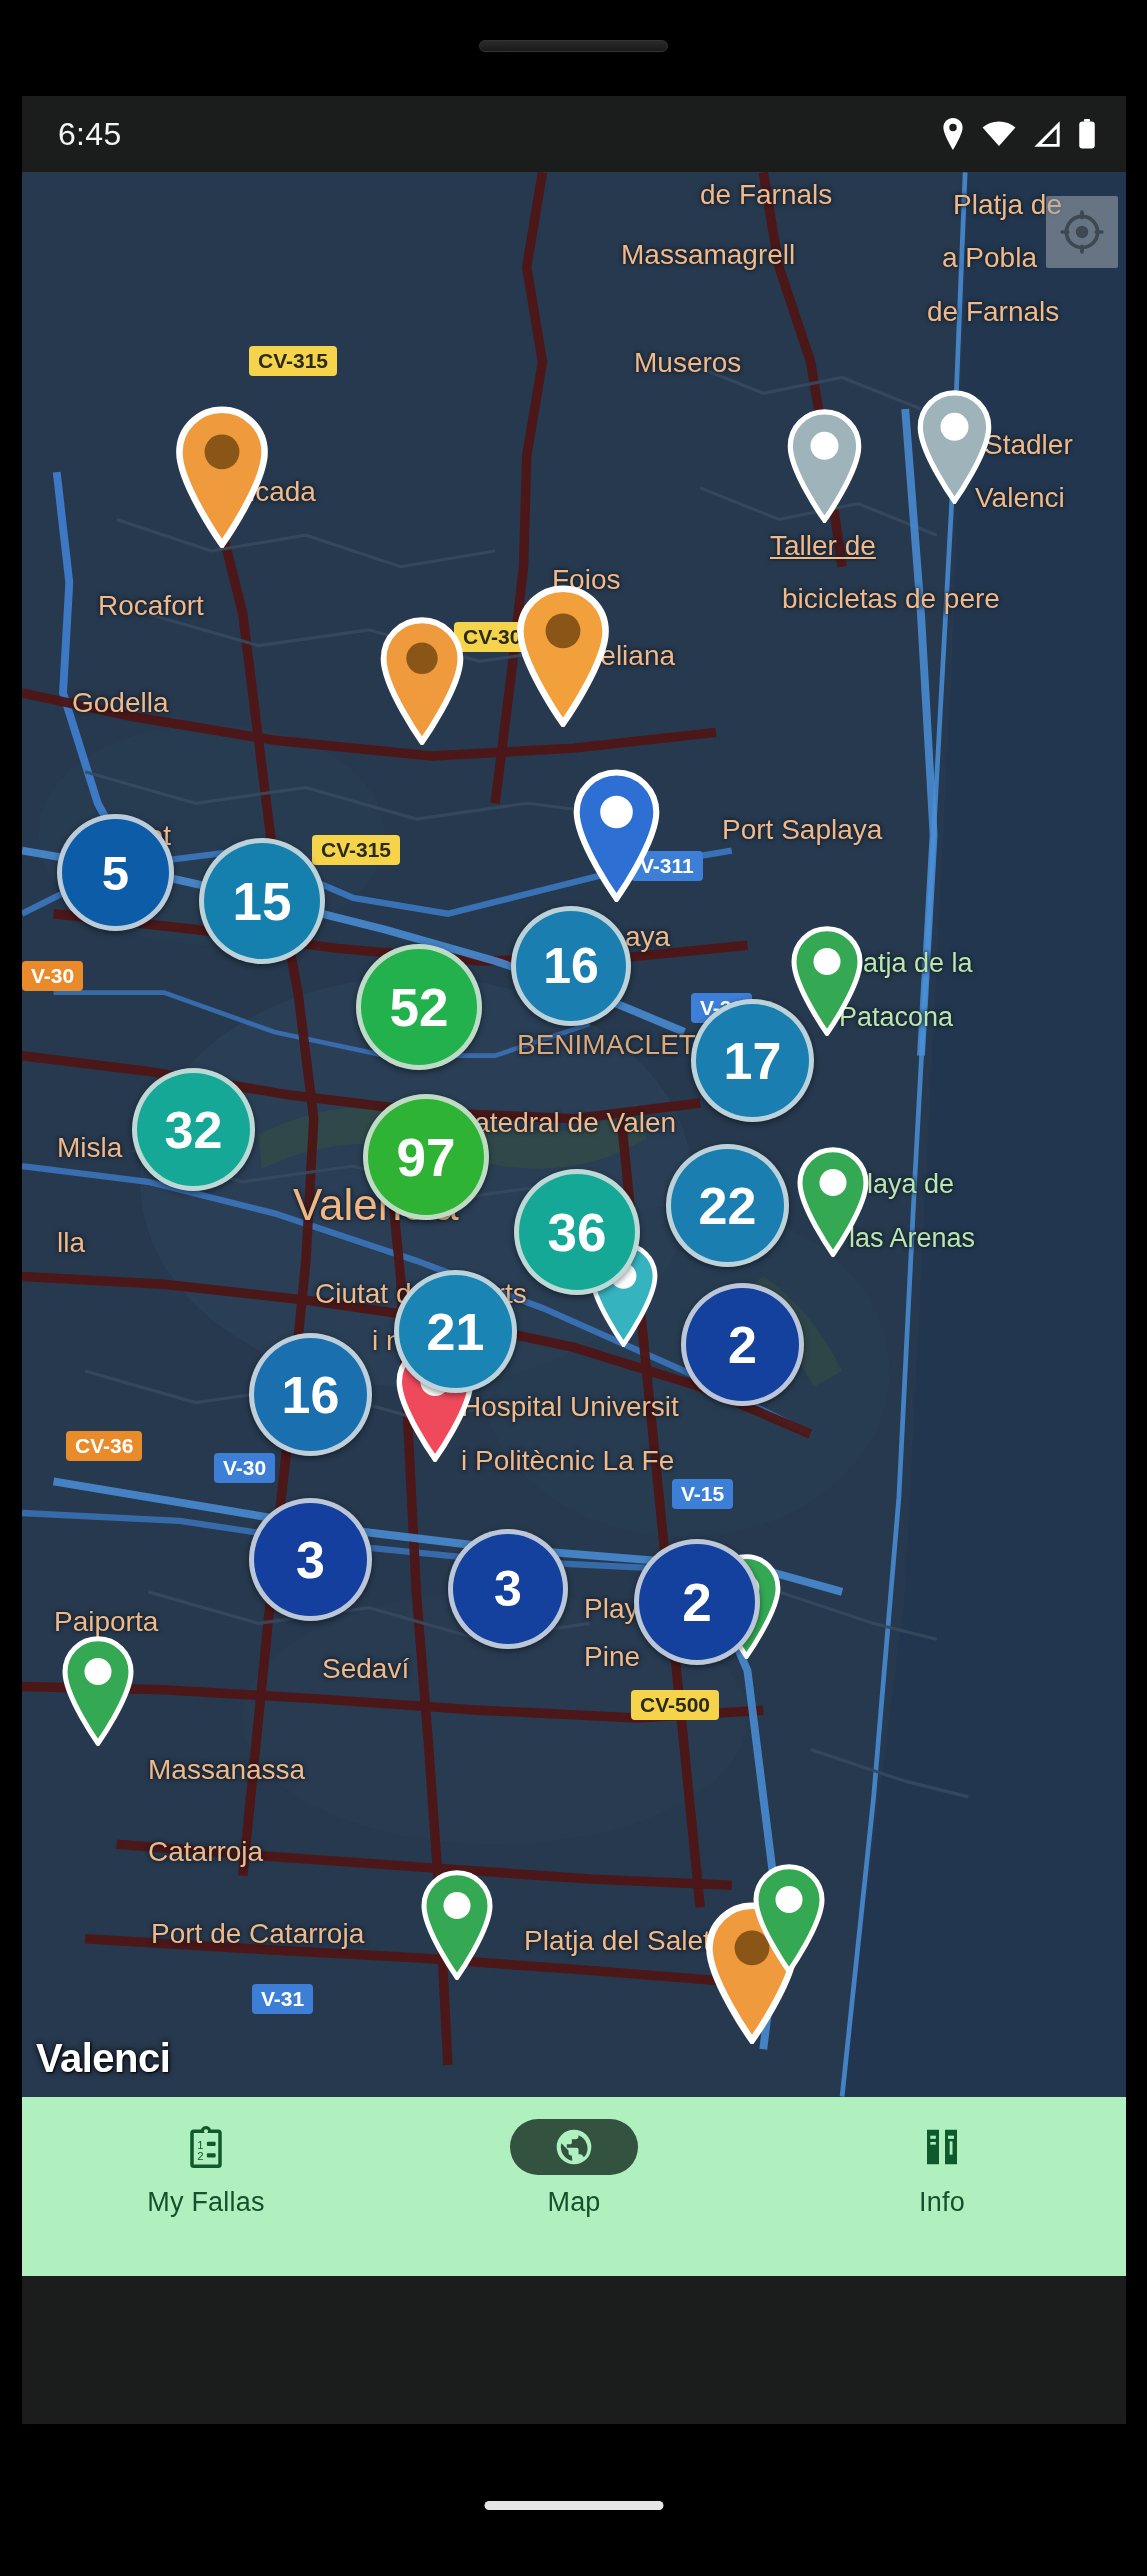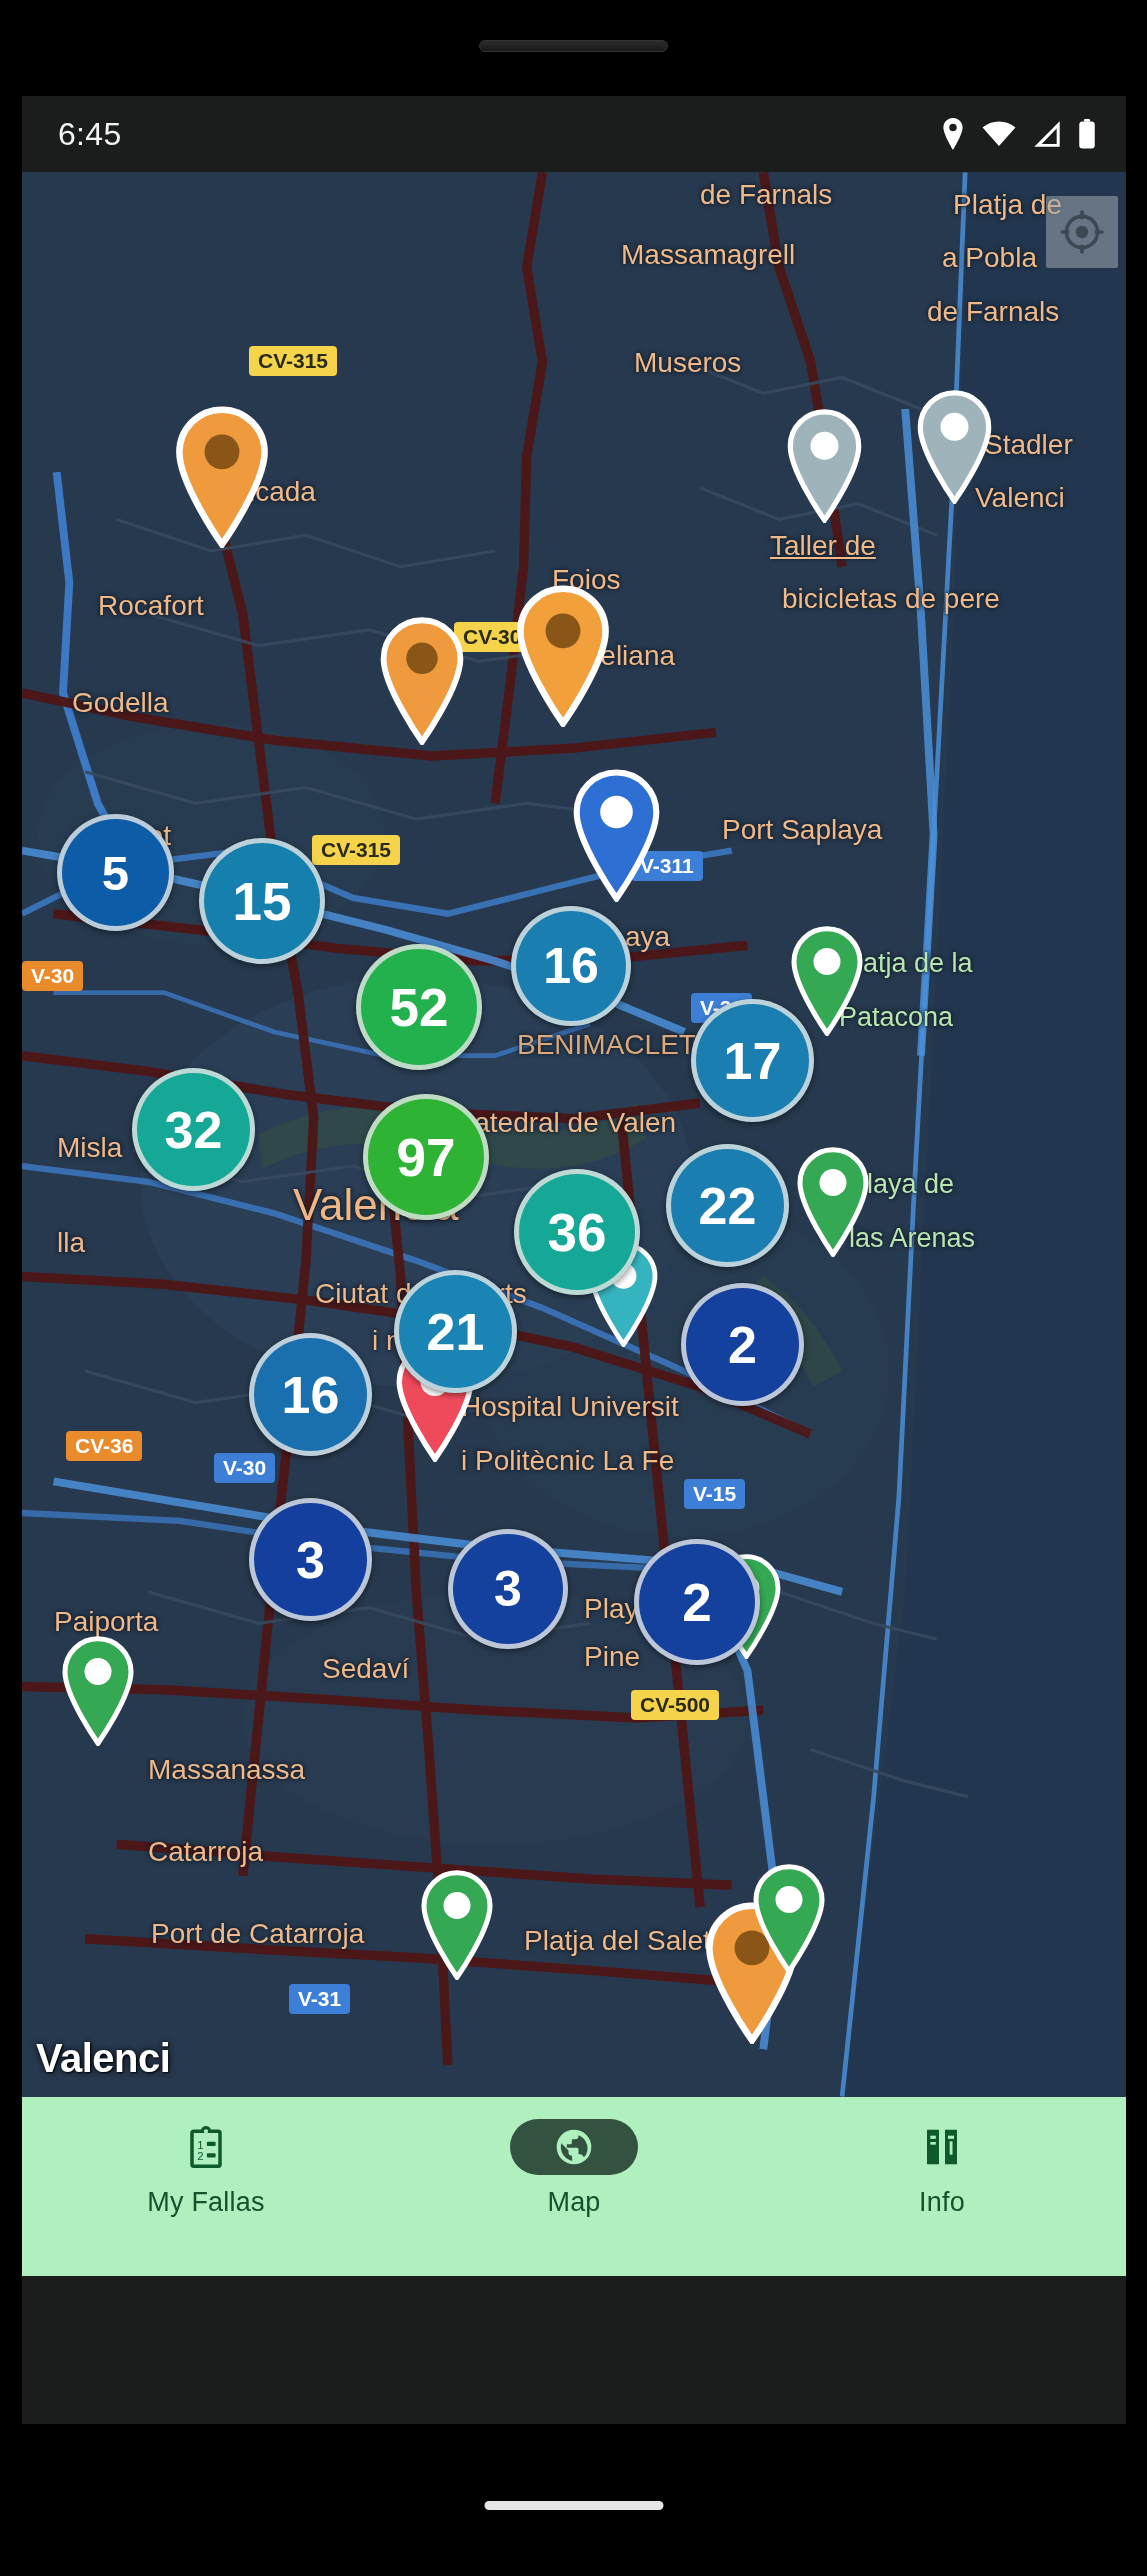--- a/index.html
+++ b/index.html
@@ -264,23 +264,23 @@
 
       <div id="map-shields">
           <div class="shield " style="left: 227px; top: 174px;">CV-315</div>
           <div class="shield " style="left: 432px; top: 450px;">CV-30</div>
           <div class="shield " style="left: 290px; top: 663px;">CV-315</div>
           <div class="shield blue" style="left: 609px; top: 679px;">V-311</div>
           <div class="shield orange" style="left: 0px; top: 789px;">V-30</div>
           <div class="shield blue" style="left: 669px; top: 821px;">V-21</div>
           <div class="shield orange" style="left: 44px; top: 1259px;">CV-36</div>
           <div class="shield blue" style="left: 192px; top: 1281px;">V-30</div>
-          <div class="shield blue" style="left: 650px; top: 1307px; margin-left: 12px;">V-15</div>
+          <div class="shield blue" style="left: 650px; top: 1307px;">V-15</div>
           <div class="shield " style="left: 609px; top: 1518px;">CV-500</div>
-          <div class="shield blue" style="left: 230px; top: 1812px; margin-left: 37px;">V-31</div>
+          <div class="shield blue" style="left: 230px; top: 1812px;">V-31</div>
         </div>
 
       <div id="map-pins">
           <div class="pin" style="left: 151px; top: 234px; width: 98px; height: 142px;"><svg width="98" height="142" viewBox="0 0 24 35">
               <path d="M12 .9C6.2.9 1.5 5.6 1.5 11.4c0 7.9 10.5 22.7 10.5 22.7s10.5-14.8 10.5-22.7C22.5 5.6 17.8.9 12 .9z" fill="#ef9a3d" stroke="#ffffff" stroke-width="1.6"></path>
               <circle cx="12" cy="11.3" r="4.3" fill="#8a5618"></circle>
             </svg></div>
           <div class="pin" style="left: 356px; top: 445px; width: 88px; height: 128px;"><svg width="88" height="128" viewBox="0 0 24 35">
               <path d="M12 .9C6.2.9 1.5 5.6 1.5 11.4c0 7.9 10.5 22.7 10.5 22.7s10.5-14.8 10.5-22.7C22.5 5.6 17.8.9 12 .9z" fill="#ef9a3d" stroke="#ffffff" stroke-width="1.6"></path>
               <circle cx="12" cy="11.3" r="4.3" fill="#8a5618"></circle>

